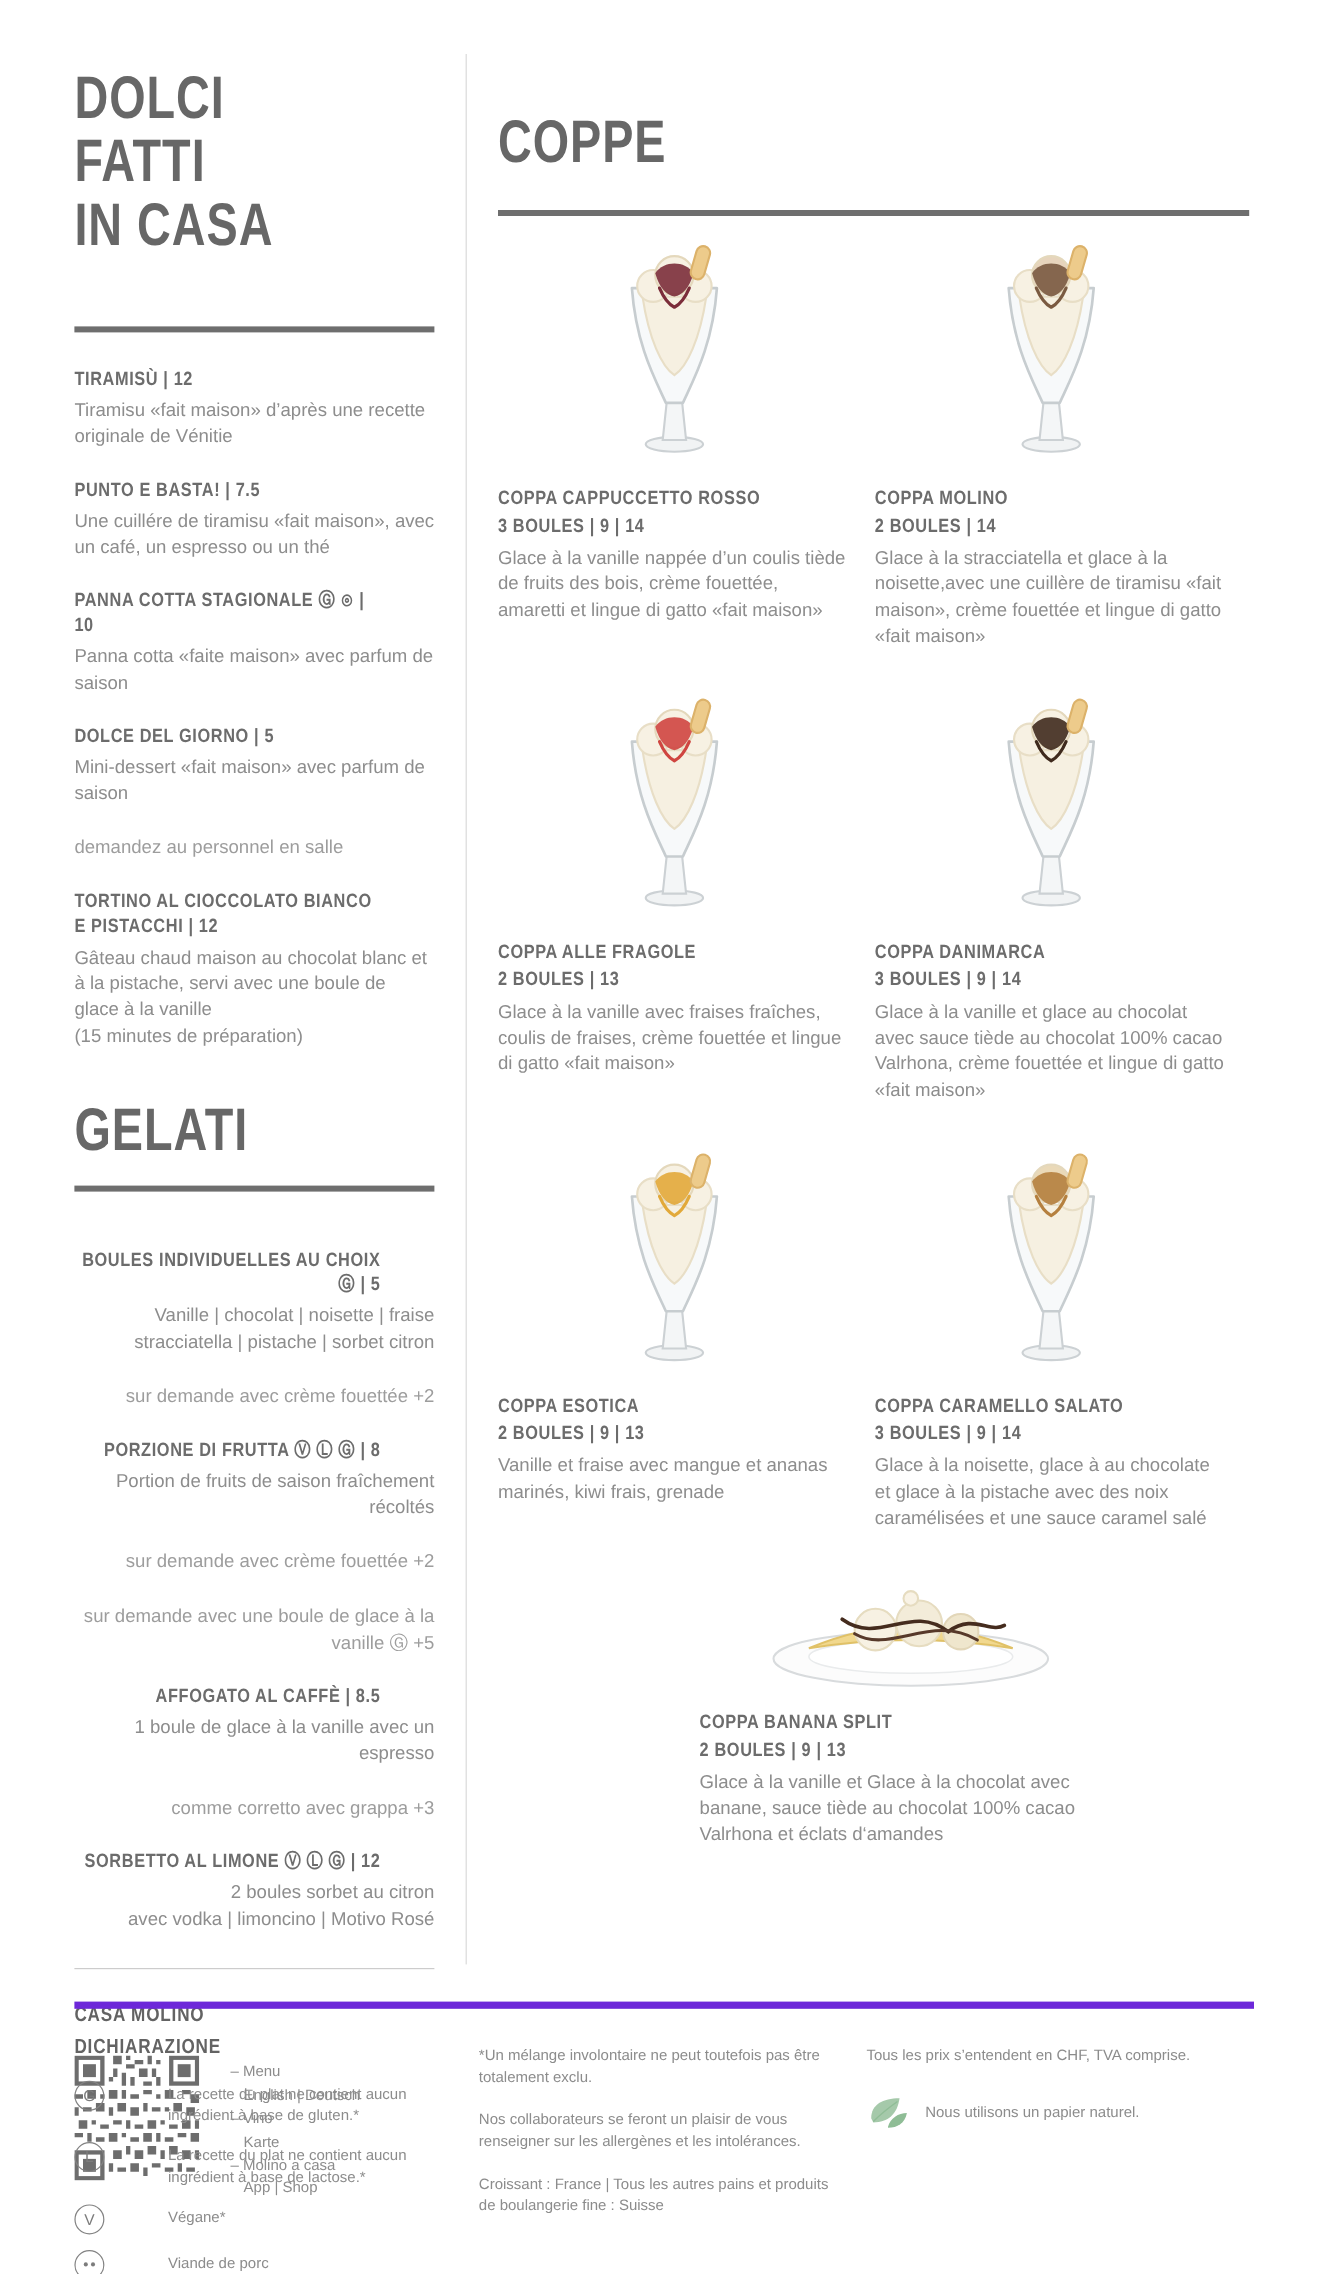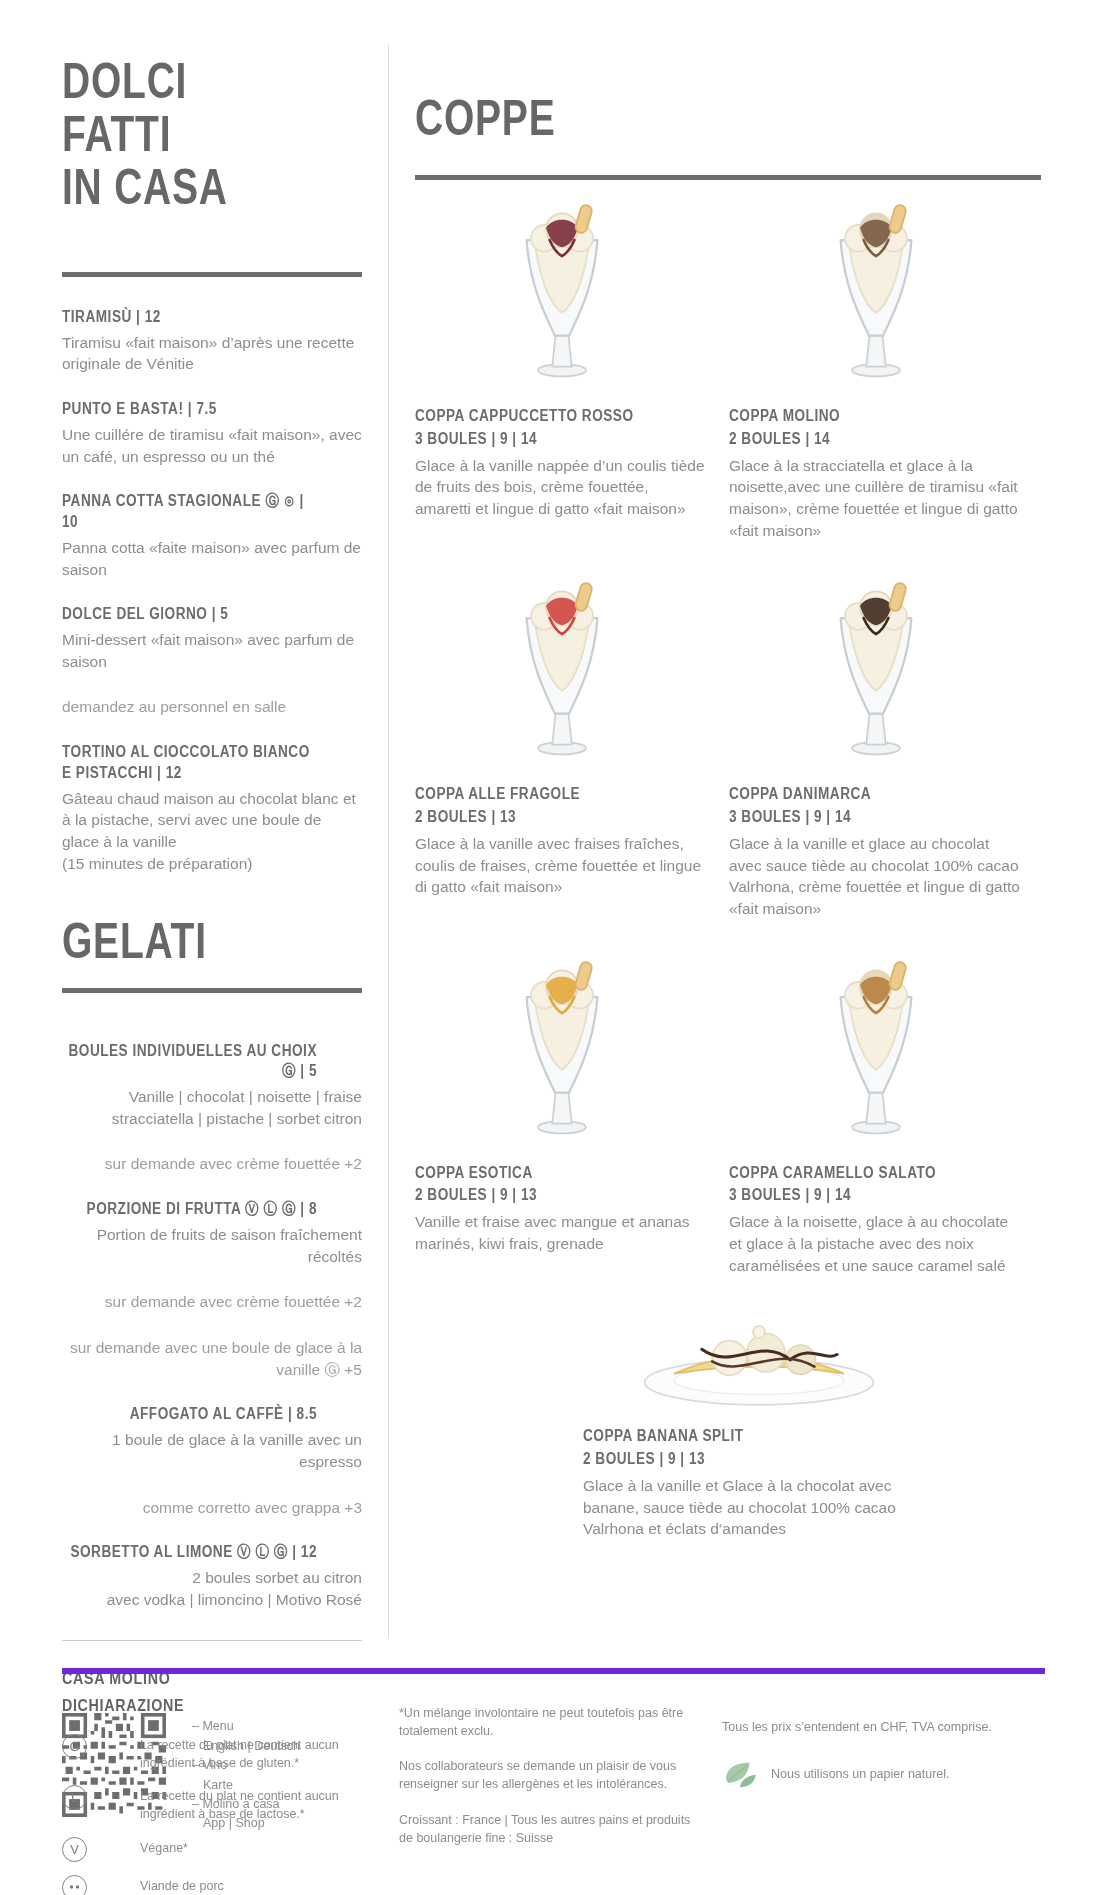--- a/index.html
+++ b/index.html
@@ -81,21 +81,21 @@
   .f-title{margin:0 0 18px 0;}
   .legend-row{display:grid;grid-template-columns:78px 1fr;align-items:start;margin-bottom:13px;}
   .legend-icon{
     width:25px;height:25px;border:1.6px solid #828282;border-radius:50%;
     display:flex;align-items:center;justify-content:center;
     font-size:13px;color:#7c7c7c;box-sizing:border-box;
   }
   .legend-text{font-size:12.5px;color:#8c8c8c;line-height:1.45;white-space:pre-line;padding-top:2px;}
   .f-mid{position:absolute;left:337px;top:30px;width:302px;}
   .f-mid p{font-size:12.5px;color:#8c8c8c;line-height:1.45;margin:0 0 17px 0;}
-  .f-right{position:absolute;left:660px;top:44px;width:323px;}
+  .f-right{position:absolute;left:660px;top:30px;width:323px;}
   .f-right .price-note{font-size:12.5px;color:#8c8c8c;line-height:1.45;margin:0;}
   .leaf-row{display:flex;align-items:center;gap:13px;margin-top:24px;}
   .leaf-row span{font-size:12.5px;color:#8c8c8c;}
 </style>
 </head>
 <body>
 
 <svg width="0" height="0" style="position:absolute">
   <defs>
     <g id="ic-sundae">
@@ -344,21 +344,21 @@
             <circle cx="4.5" cy="4" r="1.7" fill="#7c7c7c"></circle>
               <circle cx="10.5" cy="4" r="1.7" fill="#7c7c7c"></circle>
           </svg>
         </div>
         <div class="legend-text">Viande de porc</div>
       </div>
     </div>
 
     <div class="f-mid">
       <p>*Un mélange involontaire ne peut toutefois pas être totalement exclu.</p>
-      <p>Nos collaborateurs se demande un plaisir de vous renseigner sur les allergènes et les intolérances.</p>
+      <p>Nos collaborateurs se feront un plaisir de vous renseigner sur les allergènes et les intolérances.</p>
       <p>Croissant : France | Tous les autres pains et produits de boulangerie fine : Suisse</p>
     </div>
 
     <div class="f-right">
       <p class="price-note">Tous les prix s’entendent en CHF, TVA comprise.</p>
       <div class="leaf-row">
         <svg width="36" height="28" viewBox="0 0 40 32">
           <path d="M4 22 C4 9 15 3 31 3 C29 18 20 26 6 26 Z" fill="#a5c9aa"></path>
           <path d="M20 30 C22 22 30 17 38 17 C36 27 29 31 20 31 Z" fill="#8fbd96"></path>
           <path d="M6 25 C14 17 22 11 29 6" stroke="#8fbd96" stroke-width="1.4" fill="none"></path>

